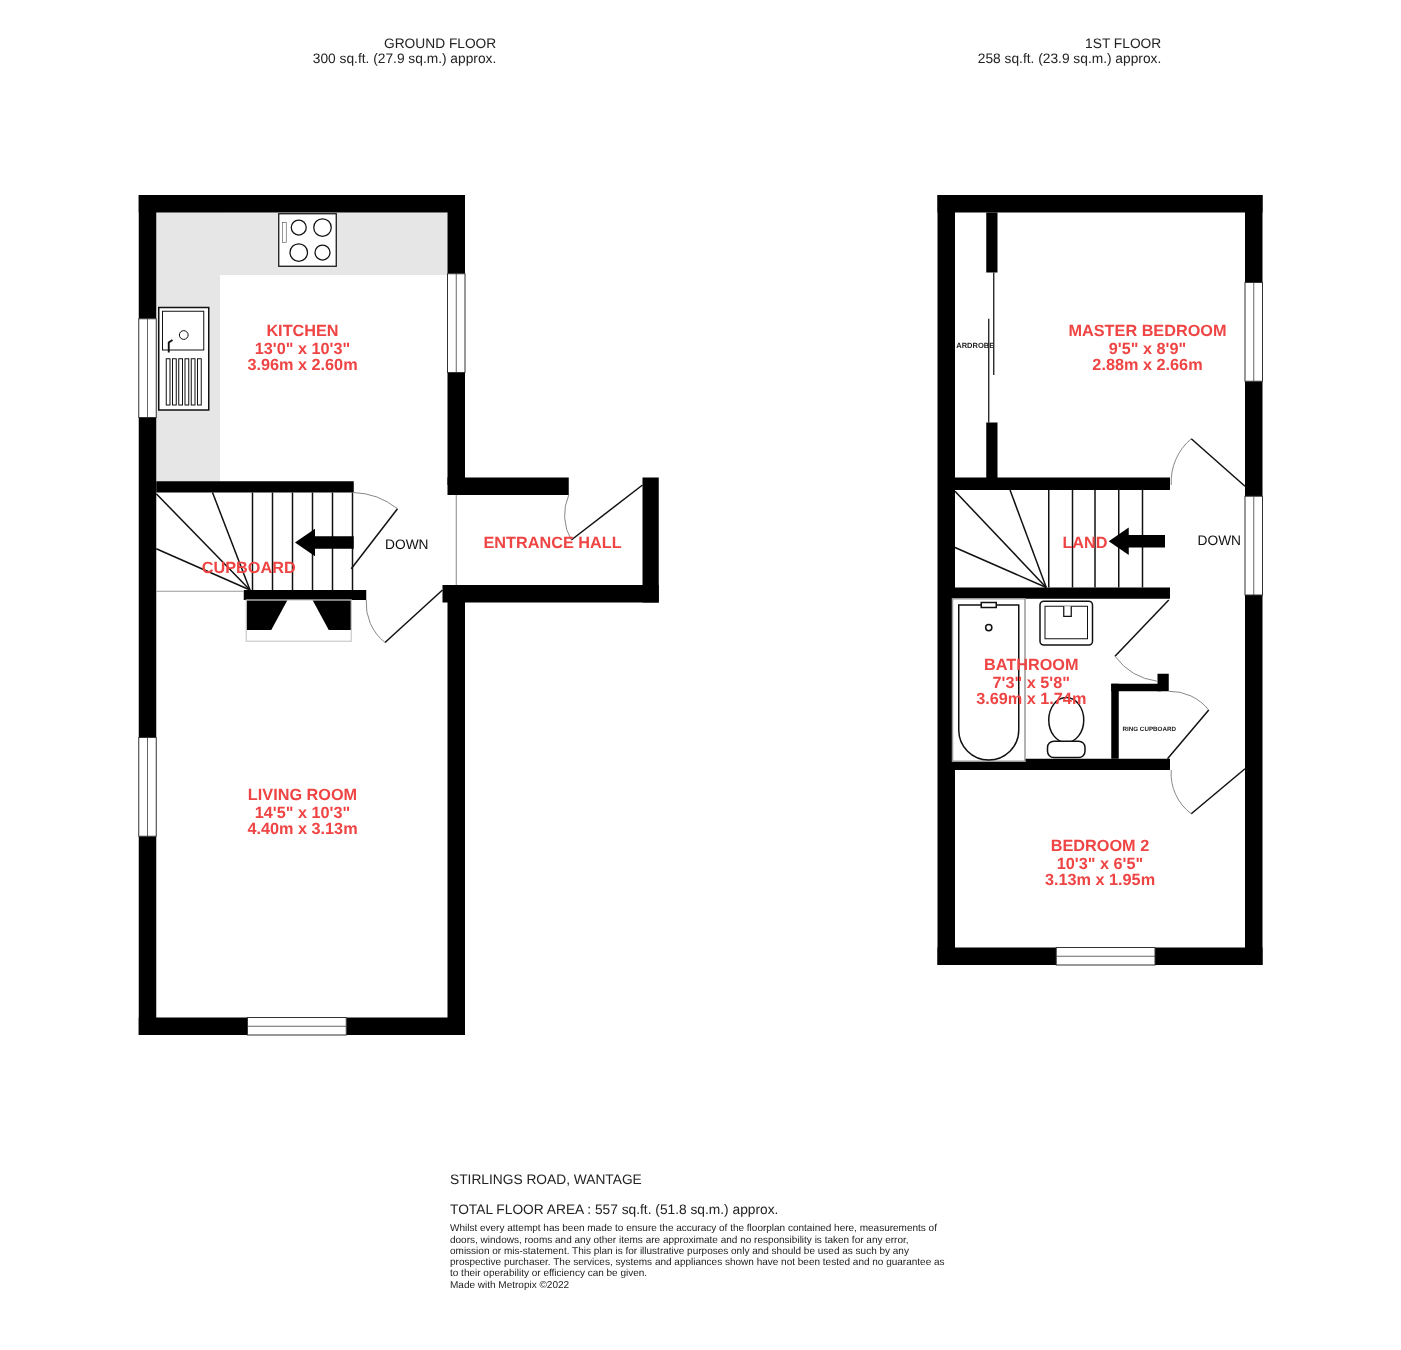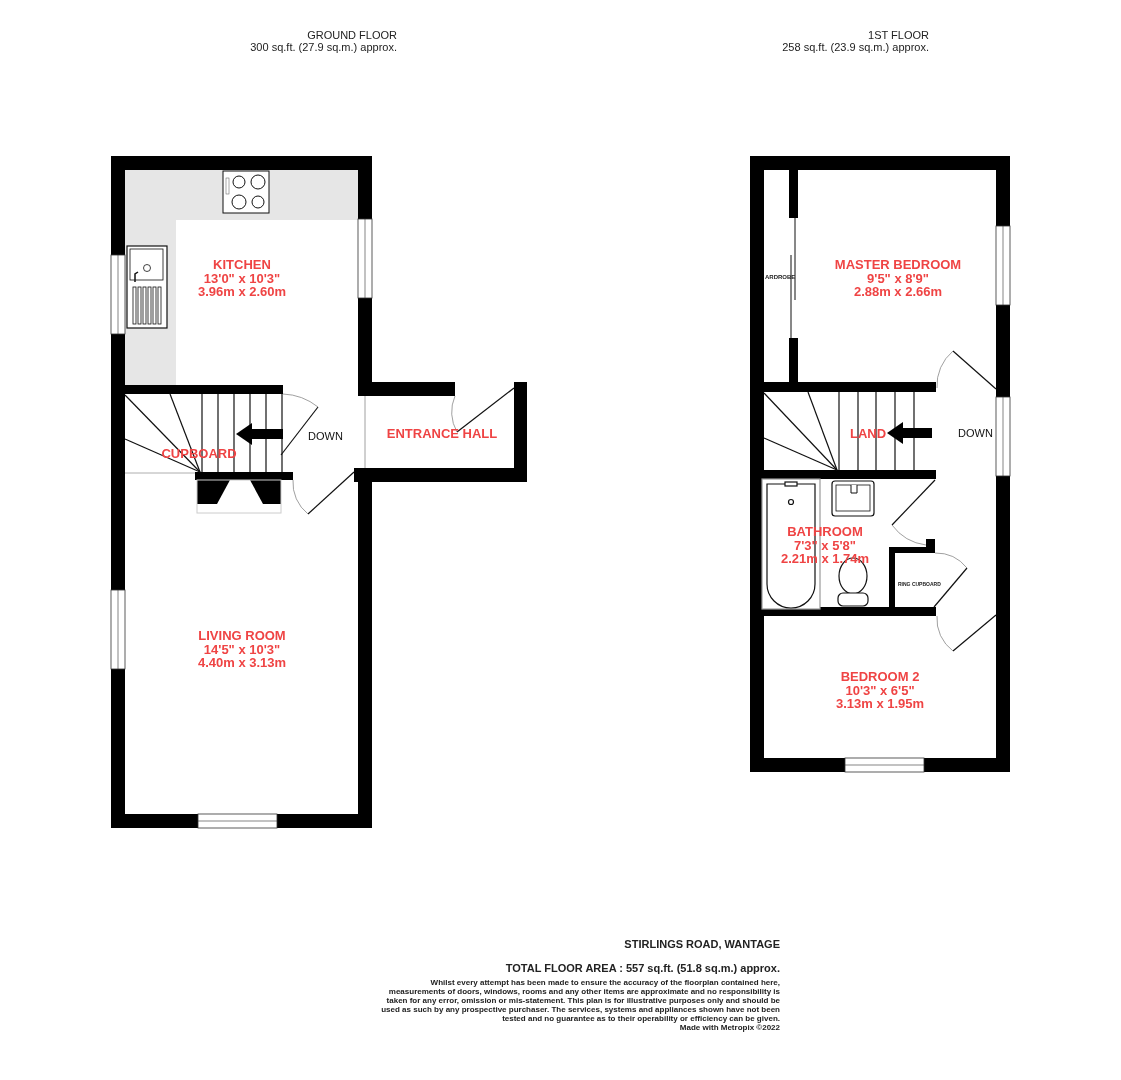--- a/index.html
+++ b/index.html
@@ -3,21 +3,21 @@
 <meta charset="utf-8">
 <style>
   html, body { margin:0; padding:0; background:#ffffff; }
   body { width:1121px; height:1080px; position:relative; overflow:hidden; font-family:"Liberation Sans", sans-serif; color:#111; }
   .hdr { position:absolute; text-align:right; font-size:11px; line-height:12px; color:#222; }
   .hdr div { white-space:nowrap; }
   svg.plan { position:absolute; left:0; top:0; }
   .room-label { position:absolute; text-align:center; font-weight:bold; font-size:13px; line-height:13.5px; color:#ef4444; white-space:nowrap; transform:translateX(-50%); }
   .small-label { position:absolute; font-size:6px; font-weight:bold; color:#222; white-space:nowrap; }
   .misc-label { position:absolute; font-size:11px; color:#111; white-space:nowrap;padding-left:23px; }
-  .footer { position:absolute; left:380px; width:400px; text-align:right; color:#222;font-weight:bold; }
+  .footer { position:absolute; left:360px; width:400px; text-align:left; color:#222; }
   .footer .addr { font-size:11px; margin-top:0; }
   .footer .total { font-size:11px; margin-top:12px; }
   .footer .disc { font-size:8px; line-height:9px; margin-top:4px; }
 </style>
 </head>
 <body>
 
 <div class="hdr" style="left:197px; top:29px; width:200px;">
   <div>GROUND FLOOR</div>
   <div>300 sq.ft. (27.9 sq.m.) approx.</div>
@@ -225,29 +225,29 @@
   <div>4.40m  x 3.13m</div>
 </div>
 <div class="room-label" style="left:442px; top:427px;">
   <div>ENTRANCE HALL</div>
 </div>
 <div class="room-label" style="left:199px; top:427px;margin-top:20px;">
   <div>CUPBOARD</div>
 </div>
 <div class="misc-label" style="left:285px; top:430px;">DOWN</div>
 
-<div class="room-label" style="left:898px; top:258px;">
+<div class="room-label" style="left:918px; top:258px;">
   <div>MASTER BEDROOM</div>
   <div>9'5"  x 8'9"</div>
   <div>2.88m  x 2.66m</div>
 </div>
 <div class="room-label" style="left:825px; top:525px;">
   <div>BATHROOM</div>
   <div>7'3"  x 5'8"</div>
-  <div>2.21m  x 1.74m</div>
+  <div>3.69m  x 1.74m</div>
 </div>
 <div class="room-label" style="left:880px; top:670px;">
   <div>BEDROOM 2</div>
   <div>10'3"  x 6'5"</div>
   <div>3.13m  x 1.95m</div>
 </div>
 <div class="room-label" style="left:868px; top:427px;">LAND</div>
 <div class="misc-label" style="left:935px; top:427px;">DOWN</div>
 <div class="small-label" style="left:765px; top:274px;">ARDROBE</div>
 <div class="small-label" style="left:898px; top:581px; font-size:5px;">RING CUPBOARD</div>

